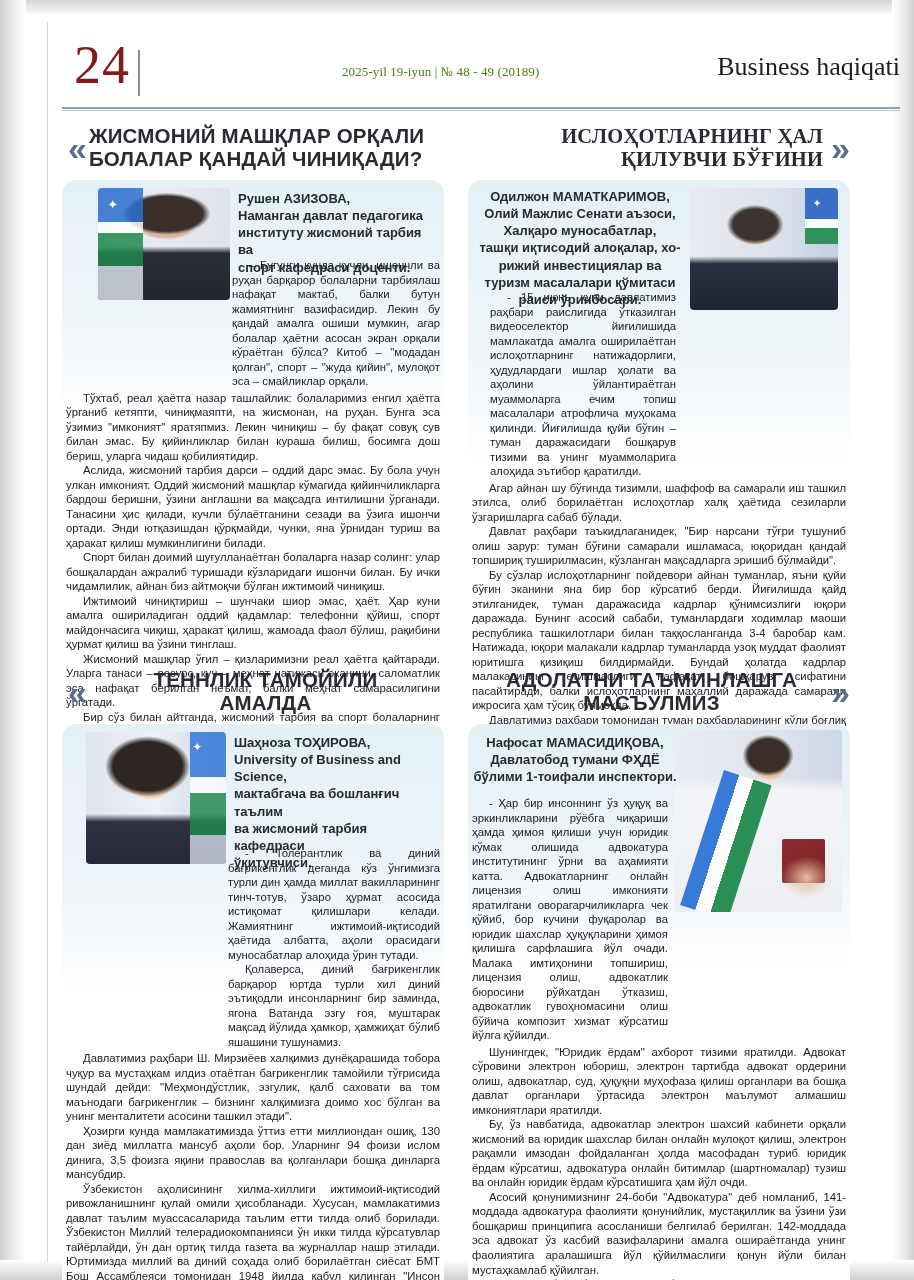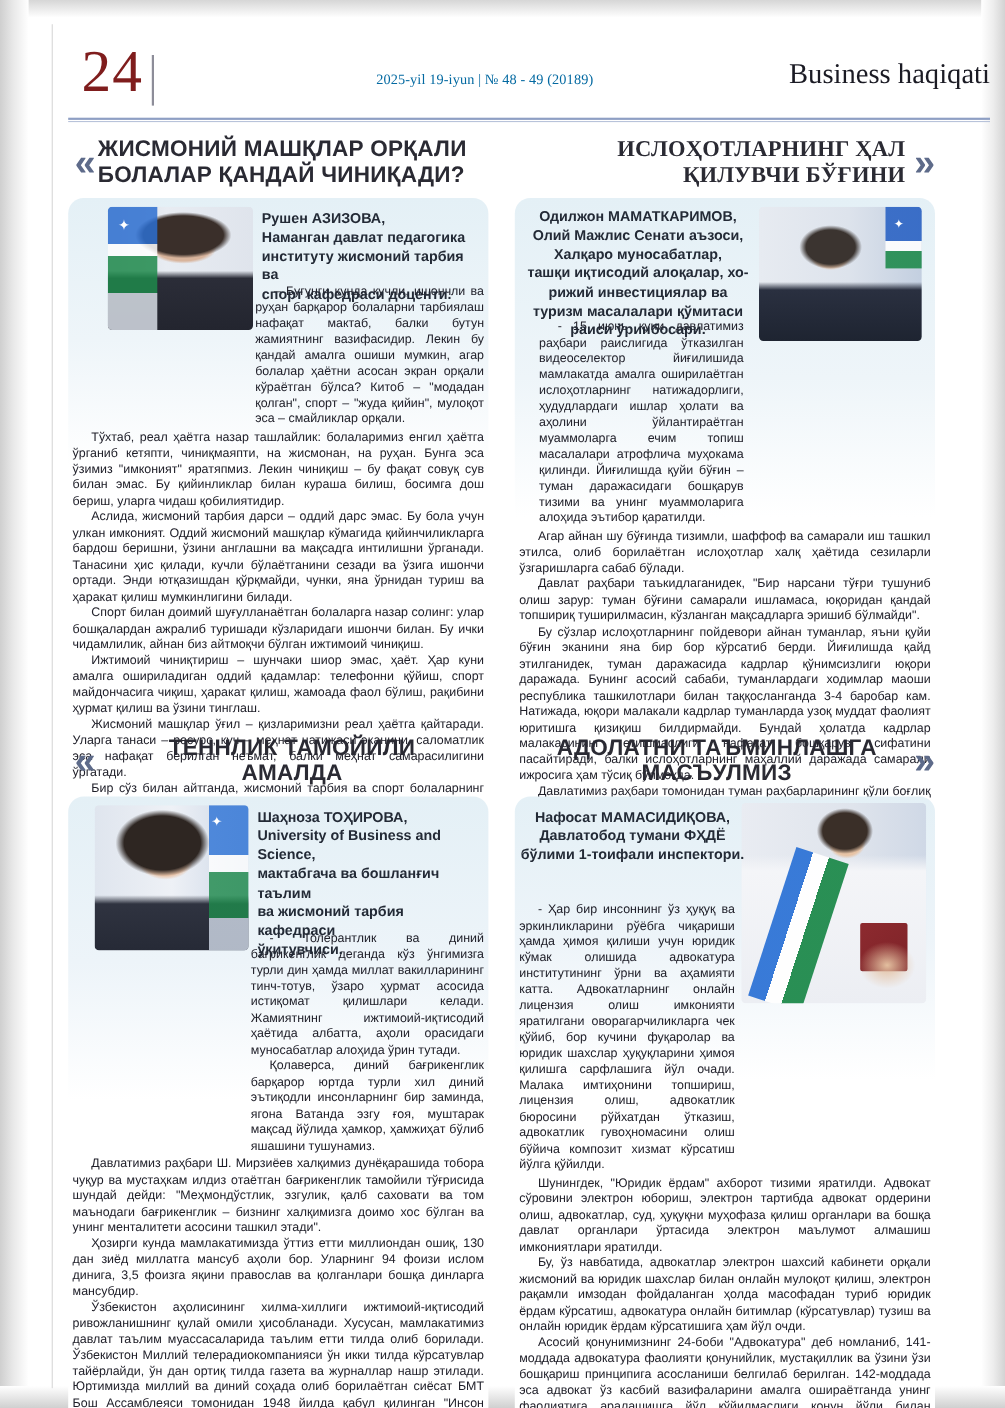--- a/index.html
+++ b/index.html
@@ -57,21 +57,21 @@
   }
   .folio-bar {
     position: absolute; left: 76px; top: 4px;
     width: 2px; height: 46px;
     background: #8d8d99;
   }
   .issue-line {
     position: absolute; left: 280px; top: 18px;
     font-family: "Liberation Serif", serif;
     font-size: 13px;
-    color: #0369a1;
+    color: #4d7c0f;
     letter-spacing: .1px;
     white-space: nowrap;
   }
   .paper-name {
     position: absolute; right: 0; top: 6px;
     font-family: "Liberation Serif", serif;
     font-size: 26px;
     color: #1b1b24;
     white-space: nowrap;
   }
@@ -363,26 +363,26 @@
       <div class="photo photo-d" style="position:absolute; right:8px; top:6px; width:168px; height:182px; border-radius:4px;">
         <div class="sash"></div>
         <div class="passport"></div>
         <div class="hand"></div>
       </div>
       <div class="byline" style="position:absolute; left:4px; top:10px; width:206px; text-align:center;">Нафосат МАМАСИДИҚОВА,
 Давлатобод тумани ФҲДЁ
 бўлими 1-тоифали инспектори.</div>
 
       <div style="padding:72px 4px 0 4px;">
-        <div class="body-text" style="padding-right:178px;margin-top:24px;">
+        <div class="body-text" style="padding-right:178px;">
           <p>- Ҳар бир инсоннинг ўз ҳуқуқ ва эркинликларини рўёбга чиқариши ҳамда ҳимоя қилиши учун юридик кўмак олишида адвокатура институтининг ўрни ва аҳамияти катта. Адвокатларнинг онлайн лицензия олиш имконияти яратилгани оворагарчиликларга чек қўйиб, бор кучини фуқаролар ва юридик шахслар ҳуқуқларини ҳимоя қилишга сарфлашига йўл очади. Малака имтиҳонини топшириш, лицензия олиш, адвокатлик бюросини рўйхатдан ўтказиш, адвокатлик гувоҳномасини олиш бўйича композит хизмат кўрсатиш йўлга қўйилди.</p>
         </div>
       </div>
       <div class="body-text" style="padding:2px 4px 10px 4px;">
         <p>Шунингдек, "Юридик ёрдам" ахборот тизими яратилди. Адвокат сўровини электрон юбориш, электрон тартибда адвокат ордерини олиш, адвокатлар, суд, ҳуқуқни муҳофаза қилиш органлари ва бошқа давлат органлари ўртасида электрон маълумот алмашиш имкониятлари яратилди.</p>
-        <p>Бу, ўз навбатида, адвокатлар электрон шахсий кабинети орқали жисмоний ва юридик шахслар билан онлайн мулоқот қилиш, электрон рақамли имзодан фойдаланган ҳолда масофадан туриб юридик ёрдам кўрсатиш, адвокатура онлайн битимлар (кўрсатувлар) тузиш ва онлайн юридик ёрдам кўрсатишига ҳам йўл очди.</p>
+        <p>Бу, ўз навбатида, адвокатлар электрон шахсий кабинети орқали жисмоний ва юридик шахслар билан онлайн мулоқот қилиш, электрон рақамли имзодан фойдаланган ҳолда масофадан туриб юридик ёрдам кўрсатиш, адвокатура онлайн битимлар (шартномалар) тузиш ва онлайн юридик ёрдам кўрсатишига ҳам йўл очди.</p>
         <p>Асосий қонунимизнинг 24-боби "Адвокатура" деб номланиб, 141-моддада адвокатура фаолияти қонунийлик, мустақиллик ва ўзини ўзи бошқариш принципига асосланиши белгилаб берилган. 142-моддада эса адвокат ўз касбий вазифаларини амалга ошираётганда унинг фаолиятига аралашишга йўл қўйилмаслиги қонун йўли билан мустаҳкамлаб қўйилган.</p>
         <p>Тизимдаги бу каби ислоҳотлар бевосита коррупциянинг олдини олишга хизмат қилади. Жамиятда адолат таъминланса, қонун устувор бўлсагина ушбу иллат чекинади. Инсон ҳуқуқ ва эркинликларини таъминлашдаги саъй-ҳаракатларимиз эса бардавом бўлсин.</p>
       </div>
     </div>
   </div>
 
 </div>
 
 </body></html>

